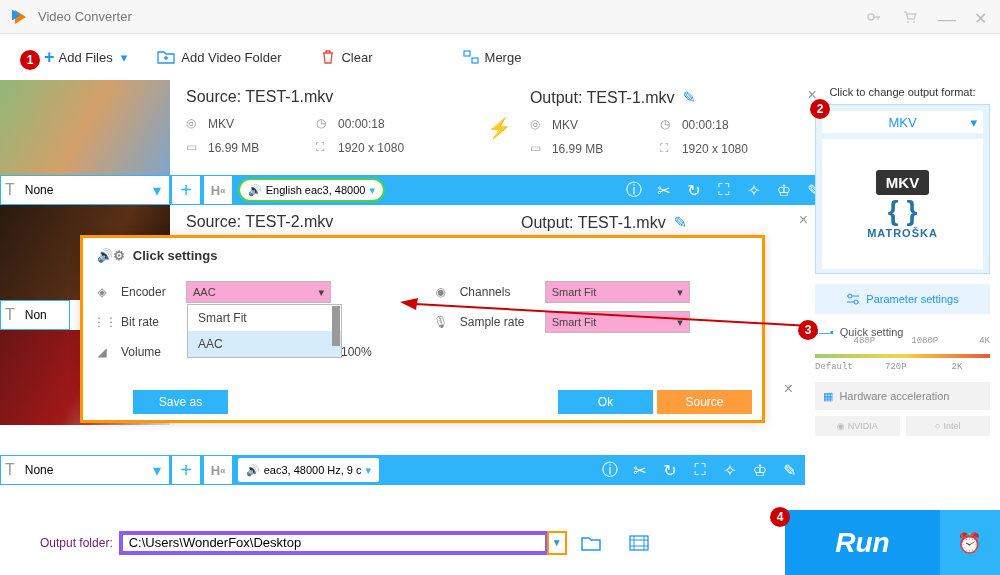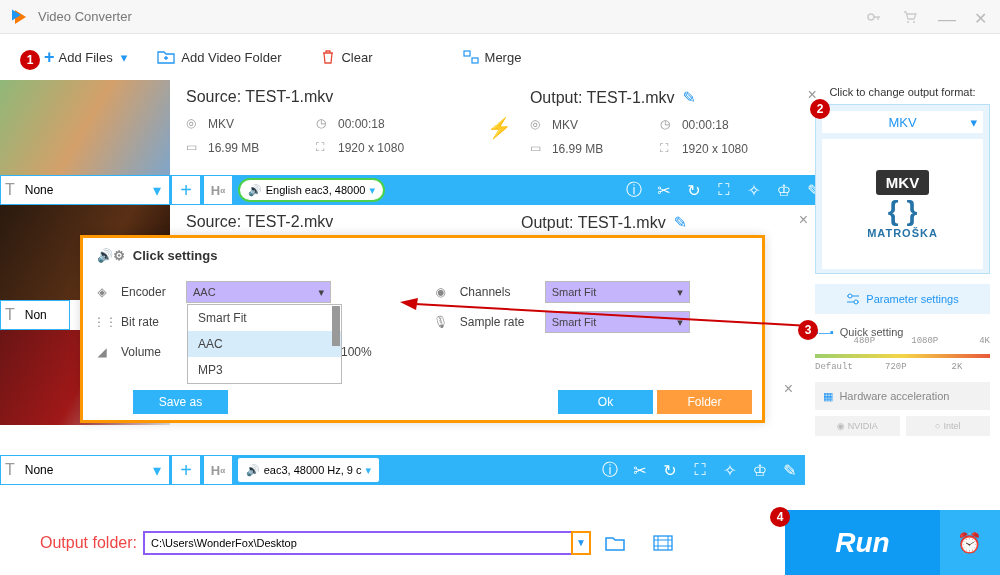--- a/index.html
+++ b/index.html
@@ -73,39 +73,39 @@
   .slider-track { height: 4px; background: linear-gradient(90deg, #9ecf6b, #f4d548, #e85a3a); position: absolute; top: 10px; left: 0; right: 0; }
   .slider-tick { position: absolute; font-size: 9px; color: #999; top: -8px; font-family: Liberation Mono, monospace; }
   .slider-tick.b { top: 18px; }
 
   .hw-btn { background: #f2f2f2; height: 28px; display: flex; align-items: center; font-size: 11px; color: #888; padding: 0 8px; margin-top: 8px; gap: 6px; cursor: pointer; }
   .hw-logos { display: flex; gap: 6px; margin-top: 6px; }
   .hw-logo { background: #f2f2f2; flex: 1; height: 20px; font-size: 9px; color: #bbb; display: flex; align-items: center; justify-content: center; gap: 3px; }
 
   
   .bottom { position: absolute; bottom: 0; left: 0; right: 0; height: 65px; display: flex; align-items: center; padding: 0 0 0 40px; }
-  .out-label { font-size: 16px; color: #ef4444; margin-right: 6px; }
-  .out-input { width: 430px; height: 24px; border: 2px solid #8b5cf6; font-size: 11px; padding: 0 6px; }
+  .out-label { font-size: 12px; color: #701a75; margin-right: 6px; }
+  .out-input { width: 430px; height: 24px; border: 4px solid #8b5cf6; font-size: 13px; padding: 0 6px; }
   .out-drop { width: 20px; height: 24px; border: 2px solid #ff9800; display: flex; align-items: center; justify-content: center; color: #2196f3; cursor: pointer; font-size: 10px; margin-left: -2px; }
   .out-icon { color: #2196f3; margin: 0 14px; cursor: pointer; }
   .run-btn { width: 155px; height: 65px; background: #0f9bf3; color: #fff; display: flex; align-items: center; justify-content: center; font-size: 28px; font-style: italic; font-weight: bold; cursor: pointer; margin-left: auto; }
   .alarm-btn { width: 60px; height: 65px; background: #2fb4f9; color: #fff; display: flex; align-items: center; justify-content: center; cursor: pointer; font-size: 20px; }
 
   
   .anno { width: 20px; height: 20px; background: #cc0000; color: #fff; border-radius: 50%; font-size: 12px; font-weight: bold; display: flex; align-items: center; justify-content: center; position: absolute; z-index: 100; }
 
   
   .modal-wrap { position: absolute; left: 80px; top: 235px; width: 685px; height: 188px; border: 3px solid #ff9800; background: #fff; z-index: 50; box-shadow: 0 0 10px rgba(0,0,0,.15); }
   .modal-head { display: flex; align-items: center; gap: 8px; padding: 10px 14px; font-size: 13px; font-weight: bold; color: #333; }
   .modal-body { display: flex; padding: 4px 10px; gap: 30px; }
   .m-col { }
   .m-row { display: flex; align-items: center; height: 30px; gap: 10px; font-size: 12px; color: #444; }
   .m-icon { width: 18px; color: #888; text-align: center; }
   .m-label { width: 55px; }
-  .m-select { width: 145px; height: 22px; border: 1px solid #bbb; font-size: 11px; padding: 0 6px; display: flex; align-items: center; justify-content: space-between; cursor: pointer; background: #c4b5fd; position: relative; }
+  .m-select { width: 145px; height: 22px; border: 1px solid #bbb; font-size: 11px; padding: 0 6px; display: flex; align-items: center; justify-content: space-between; cursor: pointer; background: #f9a8d4; position: relative; }
   .dropdown-list { position: absolute; top: 22px; left: 0; width: 155px; background: #fff; border: 1px solid #bbb; z-index: 60; }
   .dd-item { height: 26px; padding: 0 10px; font-size: 12px; display: flex; align-items: center; cursor: pointer; }
   .dd-item.sel { background: #d6ecfa; }
   .dd-scroll { width: 8px; background: #999; height: 40px; position: absolute; right: 1px; top: 1px; }
 
   .modal-foot { position: absolute; bottom: 6px; left: 0; right: 0; display: flex; padding: 0 10px; gap: 0; }
   .mf-btn { min-width: 95px; height: 24px; color: #fff; font-size: 12px; display: flex; align-items: center; justify-content: center; cursor: pointer; }
   .mf-save { background: #2fb4f9; margin-left: 40px; }
   .mf-ok { background: #2fb4f9; margin-left: auto; }
   .mf-cancel { background: #ff9d3c; margin-left: 4px; }
@@ -408,21 +408,20 @@
     <div class="m-col">
       <div class="m-row">
         <span class="m-icon">◈</span>
         <span class="m-label">Encoder</span>
         <div class="m-select">
           <span>AAC</span>
           <span>▾</span>
           <div class="dropdown-list">
             <div class="dd-item">Smart Fit</div>
             <div class="dd-item sel">AAC</div>
-            <div class="dd-item">MP3</div>
             <div class="dd-scroll"></div>
           </div>
         </div>
       </div>
       <div class="m-row">
         <span class="m-icon">⋮⋮</span>
         <span class="m-label">Bit rate</span>
       </div>
       <div class="m-row">
         <span class="m-icon">◢</span>
@@ -445,21 +444,21 @@
         <div class="m-select">
           <span>Smart Fit</span>
           <span>▾</span>
         </div>
       </div>
     </div>
   </div>
   <div class="modal-foot">
     <div class="mf-btn mf-save">Save as</div>
     <div class="mf-btn mf-ok">Ok</div>
-    <div class="mf-btn mf-cancel">Folder</div>
+    <div class="mf-btn mf-cancel">Source</div>
   </div>
 </div>
 
 <div class="bottom">
   <span class="out-label">Output folder:</span>
   <input class="out-input" value="C:\Users\WonderFox\Desktop" style="">
   <div class="out-drop">▼</div>
   <span class="out-icon">
       <svg width="20" height="16" viewBox="0 0 20 16">
         <path d="M1 3h7l2 2h9v10H1z" fill="none" stroke="#2196f3" stroke-width="1.5"></path>

